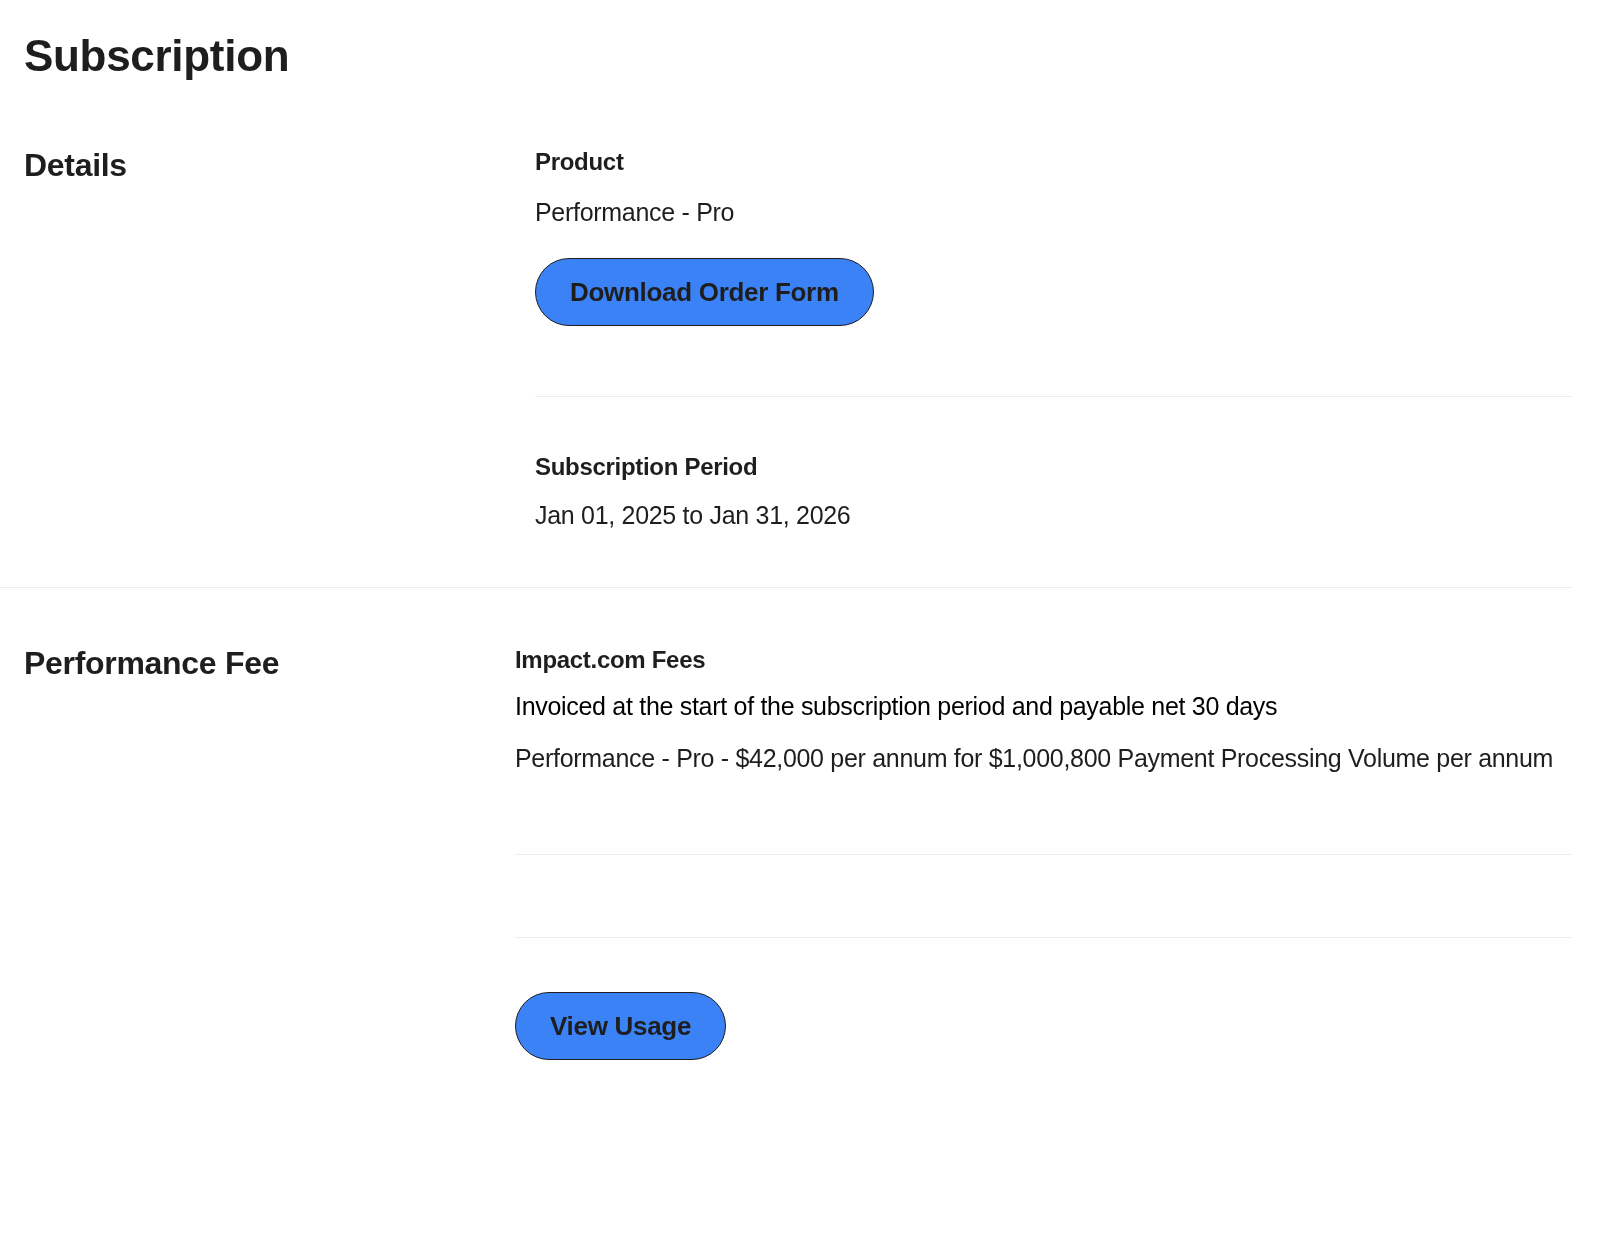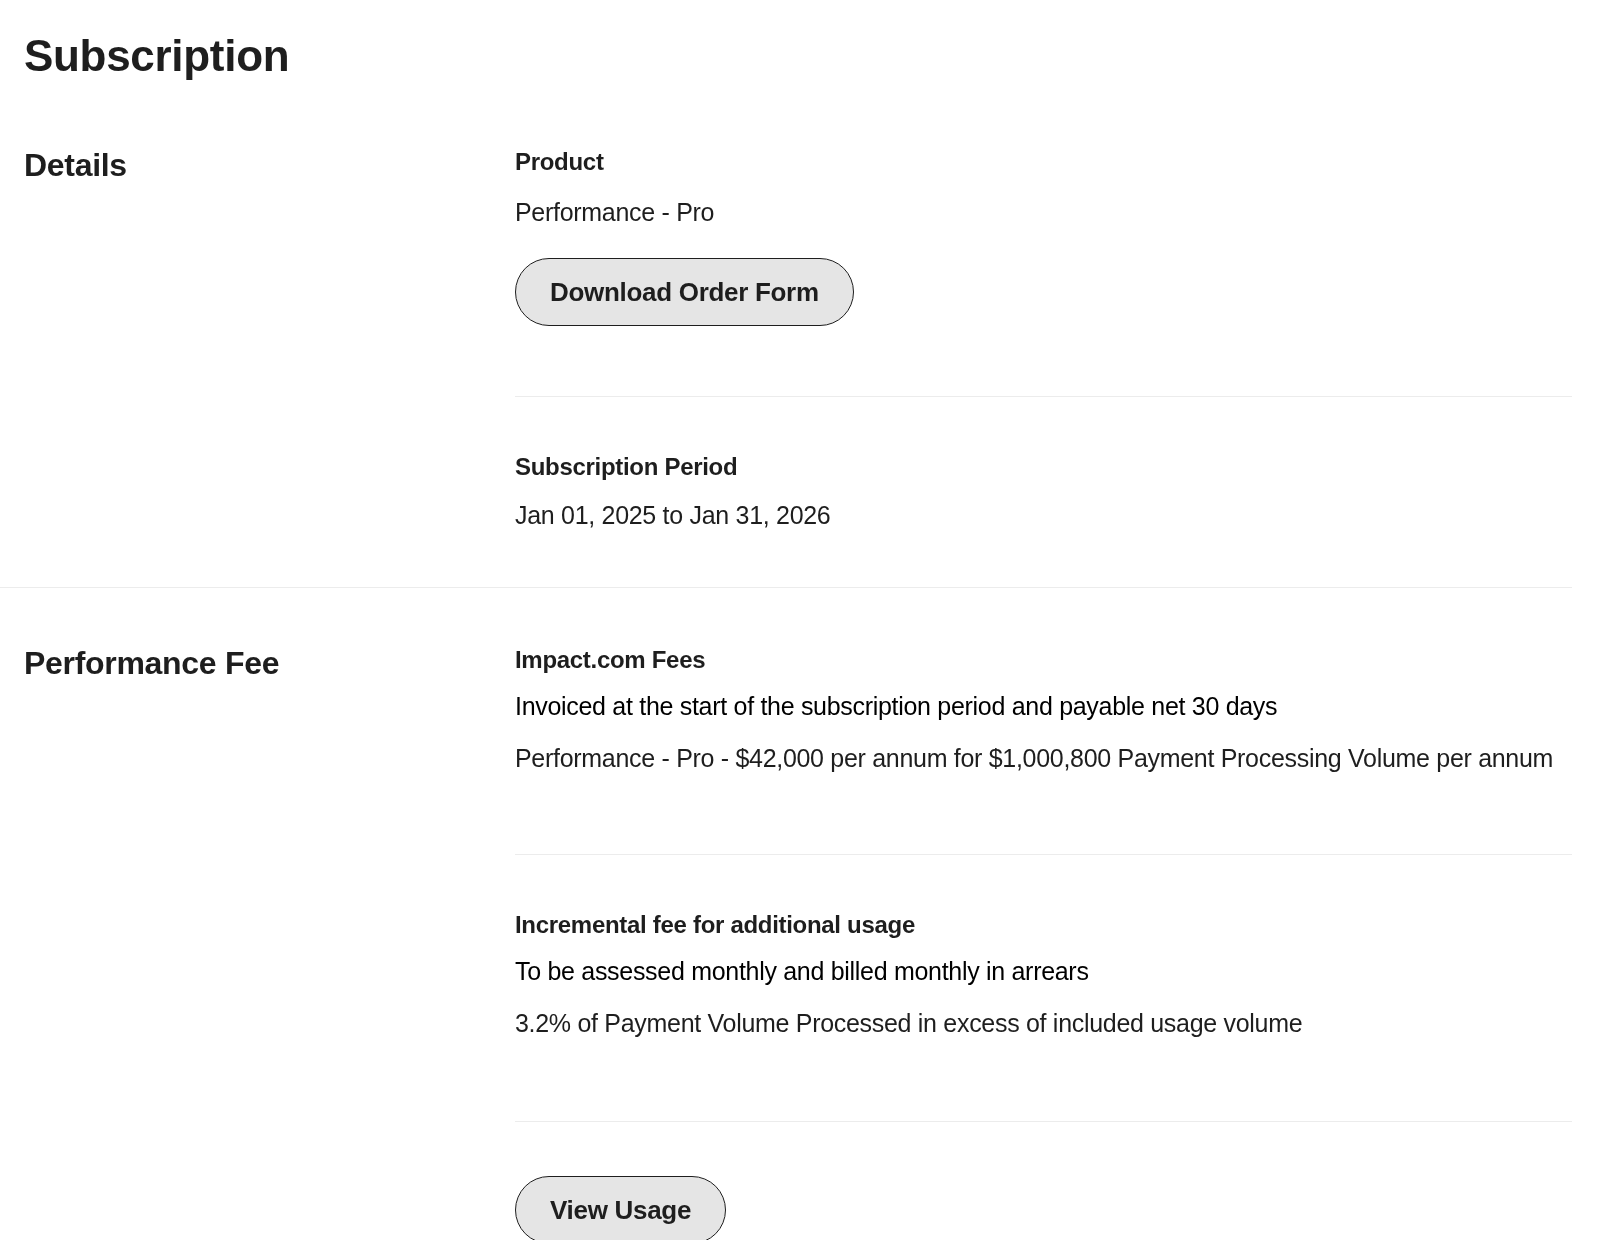--- a/index.html
+++ b/index.html
@@ -26,21 +26,21 @@
     padding: 6px 0 0 24px;
     font-size: 44px;
     line-height: 52px;
     font-weight: 700;
   }
   .section {
     display: grid;
     grid-template-columns: 491px 1fr;
     padding-left: 24px;
   }
-  .section-details { margin-top: 64px; padding-bottom: 56px; }
+  .section-details { margin-top: 64px; padding-bottom: 56px; gap: 20px; }
   .section-fee { padding-top: 56px; }
   .side-heading {
     margin: 0;
     font-size: 32px;
     line-height: 38px;
     font-weight: 700;
   }
   .content { min-width: 0; }
   .group-label {
     margin: 0;
@@ -67,21 +67,21 @@
     overflow: hidden;
   }
   .group-value.tight { margin-top: 20px; }
   .pill-button {
     display: inline-flex;
     align-items: center;
     justify-content: center;
     height: 68px;
     padding: 0 34px;
     margin: 0;
-    background: #e5e5e5;
+    background: #3b82f6;
     border: 1.5px solid #1e1e1e;
     border-radius: 40px;
     font-family: "Liberation Sans", sans-serif;
     font-size: 26px;
     font-weight: 700;
     letter-spacing: -0.3px;
     color: #1e1e1e;
     cursor: pointer;
   }
   .pill-button.mt { margin-top: 30px; }
@@ -139,25 +139,20 @@
     <div class="content">
 
       <div class="subgroup">
         <h3 class="group-label">Impact.com Fees</h3>
         <p class="group-note">Invoiced at the start of the subscription period and payable net 30 days</p>
         <p class="group-value tight">Performance - Pro - $42,000 per annum for $1,000,800 Payment Processing Volume per annum</p>
       </div>
 
       <div class="divider in-fee-1"></div>
 
-      <div class="subgroup subgroup-incremental">
-        <h3 class="group-label">Incremental fee for additional usage</h3>
-        <p class="group-note">To be assessed monthly and billed monthly in arrears</p>
-        <p class="group-value tight">3.2% of Payment Volume Processed in excess of included usage volume</p>
-      </div>
 
       <div class="divider in-fee-2"></div>
 
       <div class="subgroup subgroup-usage-btn">
         <button class="pill-button">View Usage</button>
       </div>
 
     </div>
   </section>
 

